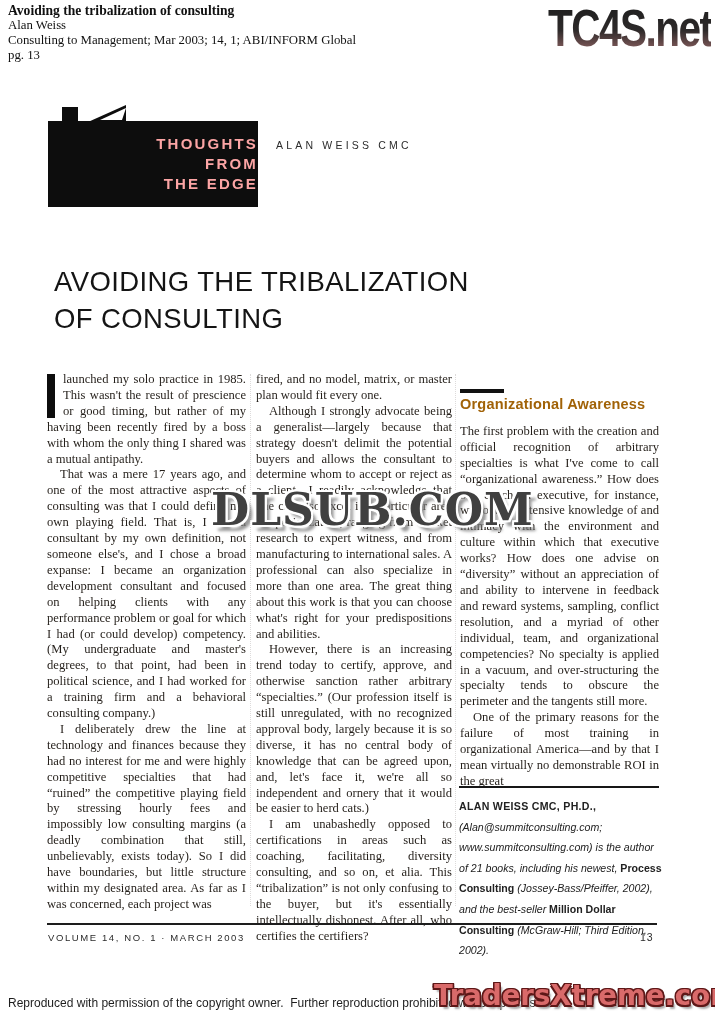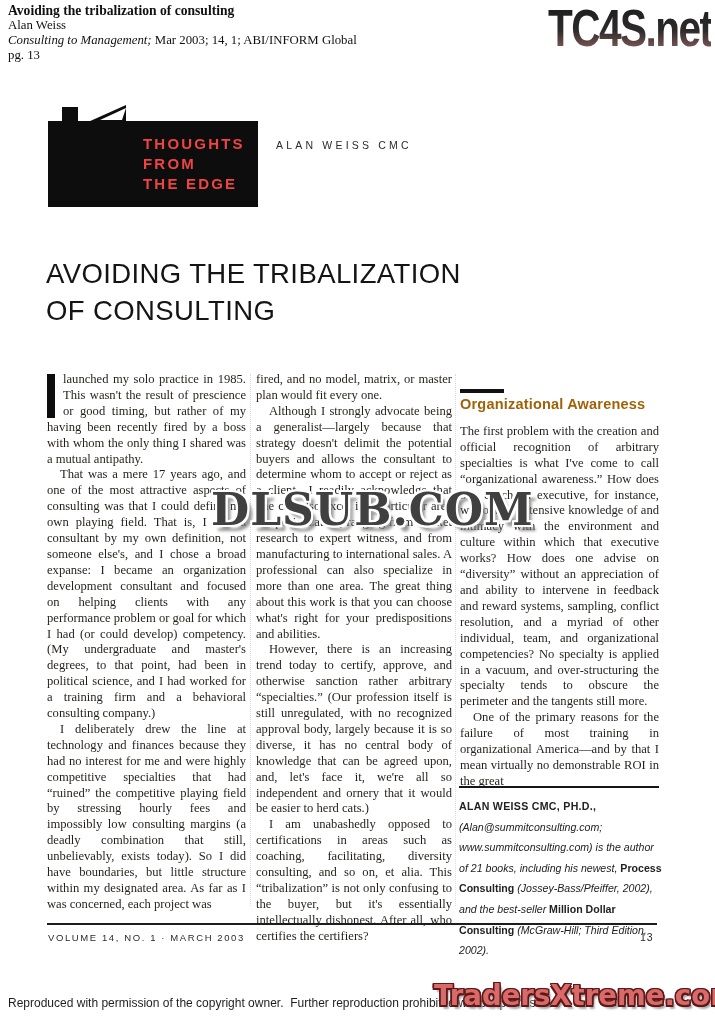--- a/index.html
+++ b/index.html
@@ -5,21 +5,21 @@
   html,body{margin:0;padding:0;background:#e8e8e8;}
   .page{
     position:relative;width:715px;height:1024px;background:#ffffff;
     margin:0 auto;overflow:hidden;
     font-family:"Liberation Serif", serif;color:#241f1a;
   }
   
   .scan-header{position:absolute;left:8px;top:3px;font-family:"Liberation Serif",serif;
     font-size:12.8px;line-height:15px;color:#111;}
   .sh-title{font-weight:bold;font-size:13.6px;}
-  .it{font-style:italic;}
+  .it{}
   
   .wm-tc4s{
     position:absolute;top:2px;right:4px;z-index:12;
     font-family:"Liberation Sans",sans-serif;font-weight:bold;
     font-size:52px;letter-spacing:-2px;line-height:1;
     transform:scaleX(0.78);transform-origin:right top;
     background:linear-gradient(to bottom,#1f1f1f 10%,#2e2a2a 55%,#8a6060 95%);
     -webkit-background-clip:text;background-clip:text;color:transparent;
     display:inline-block;
   }
@@ -42,30 +42,30 @@
       -1.5px 1.5px 0 #5e1818, 1.5px 1.5px 0 #5e1818,
       -1.5px 0 0 #5e1818, 1.5px 0 0 #5e1818, 0 -1.5px 0 #5e1818, 0 1.5px 0 #5e1818,
       3px 4px 2px rgba(150,150,150,0.8);
   }
   
   .logo-mark{position:absolute;left:60px;top:104px;z-index:2;}
   .logo-box{
     position:absolute;left:48px;top:121px;width:210px;height:86px;background:#0d0d0d;
     box-sizing:border-box;padding:13px 0 0 95px;
     font-family:"Liberation Sans",sans-serif;font-weight:bold;
-    font-size:15px;line-height:20px;letter-spacing:2.2px;color:#ef4444;
+    font-size:15px;line-height:20px;letter-spacing:2.2px;color:#fca5a5;text-align:right;
   }
   .byline{
     position:absolute;left:276px;top:139px;
     font-family:"Liberation Sans",sans-serif;font-size:10.5px;
     letter-spacing:3.2px;color:#2b2b2b;
   }
   
   .article-title{
-    position:absolute;left:46px;top:255px;margin:0;
+    position:absolute;left:46px;top:255px;margin:8px;
     font-family:"Liberation Sans",sans-serif;font-weight:400;
     font-size:27.5px;line-height:37px;letter-spacing:0.4px;color:#141414;
   }
   
   .col{position:absolute;top:372px;text-align:justify;
     font-size:12.6px;line-height:15.9px;color:#241f1a;}
   .col p{margin:0;}
   .col p + p{text-indent:13px;}
   .col1{left:47px;width:199px;}
   .col2{left:256px;width:196px;}

